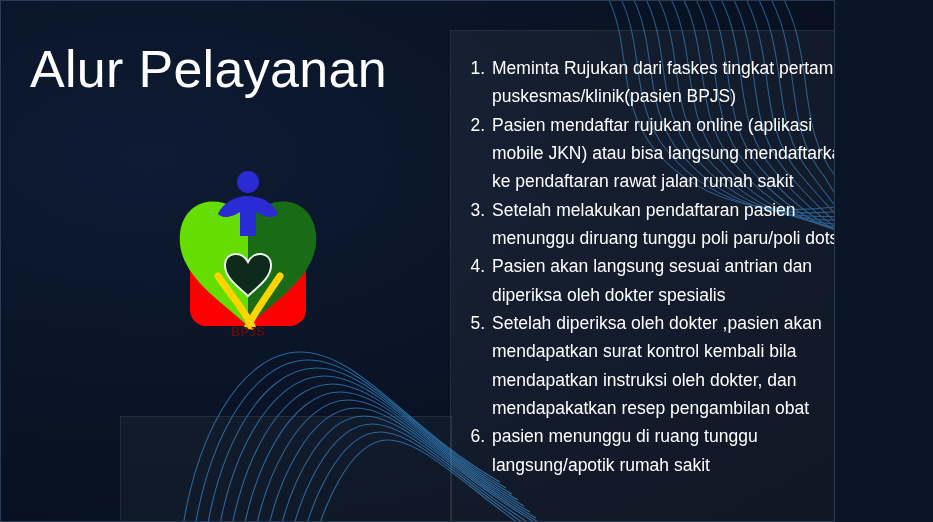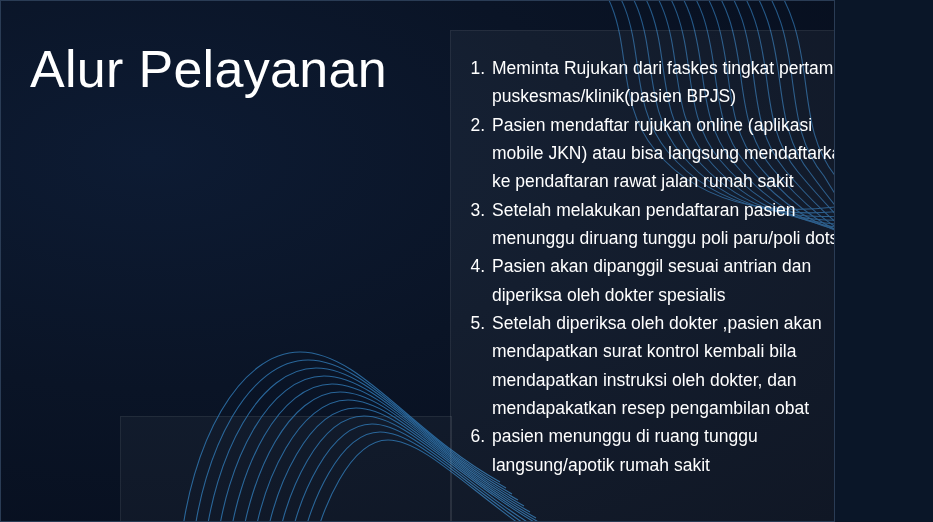--- a/index.html
+++ b/index.html
@@ -146,26 +146,47 @@
       <path d="M94,240 C104,172 140,96 186,96 C232,96 282,162 372,212"></path>
       <path d="M106,240 C116,178 150,104 194,104 C238,104 288,168 378,218"></path>
       <path d="M118,240 C128,184 160,112 202,112 C244,112 294,174 380,224"></path>
       <path d="M130,240 C140,190 170,120 210,120 C250,120 300,180 382,230"></path>
       <path d="M142,240 C152,196 180,128 218,128 C256,128 306,186 384,236"></path>
     </g>
   </svg>
 
   <div class="title">Alur Pelayanan</div>
 
+  <div class="logo-wrap">
+    <svg viewBox="0 0 160 190" width="160" height="190">
+
+      <rect x="22" y="96" width="116" height="80" rx="16" ry="16" fill="#ff0000"></rect>
+
+      <path d="M80,72 C62,42 16,44 12,84 C8,124 52,150 80,176 C80,176 80,120 80,72 Z" fill="#66dd00"></path>
+
+      <path d="M80,72 C98,42 144,44 148,84 C152,124 108,150 80,176 C80,176 80,120 80,72 Z" fill="#1a6b16"></path>
+
+      <path d="M80,112 C74,100 58,102 57,114 C56,128 72,138 80,146 C88,138 104,128 103,114 C102,102 86,100 80,112 Z" fill="#0e2a1c" stroke="#e8f5e9" stroke-width="2"></path>
+
+      <circle cx="80" cy="32" r="11" fill="#2b2bd4"></circle>
+
+      <path d="M80,46 C66,46 54,54 50,64 C56,70 66,66 72,62 L72,86 L88,86 L88,62 C94,66 104,70 110,64 C106,54 94,46 80,46 Z" fill="#2b2bd4"></path>
+
+      <path d="M50,126 C62,144 76,160 84,176" stroke="#ffd400" stroke-width="7" fill="none" stroke-linecap="round"></path>
+      <path d="M112,126 C100,144 88,160 80,176" stroke="#ffd400" stroke-width="7" fill="none" stroke-linecap="round"></path>
+
+      <text x="80" y="186" font-family="Liberation Sans, sans-serif" font-size="13" fill="#5a1010" text-anchor="middle" font-weight="bold">BPJS</text>
+    </svg>
+  </div>
 
   <div class="content-panel"></div>
 
   <ol class="content-list">
     <li>Meminta Rujukan dari faskes tingkat pertama puskesmas/klinik(pasien BPJS)</li>
     <li>Pasien mendaftar rujukan online (aplikasi mobile JKN) atau bisa langsung mendaftarkan ke pendaftaran rawat jalan rumah sakit</li>
     <li>Setelah melakukan pendaftaran pasien menunggu diruang tunggu poli paru/poli dots</li>
-    <li>Pasien akan dipanggil sesuai antrian dan diperiksa oleh dokter spesialis</li>
+    <li>Pasien akan langsung sesuai antrian dan diperiksa oleh dokter spesialis</li>
     <li>Setelah diperiksa oleh dokter ,pasien akan mendapatkan surat kontrol kembali bila mendapatkan instruksi oleh dokter, dan mendapakatkan resep pengambilan obat</li>
     <li>pasien menunggu di ruang tunggu langsung/apotik rumah sakit</li>
   </ol>
 
   <div class="slide-border"></div>
 </div>
 
 </body></html>

